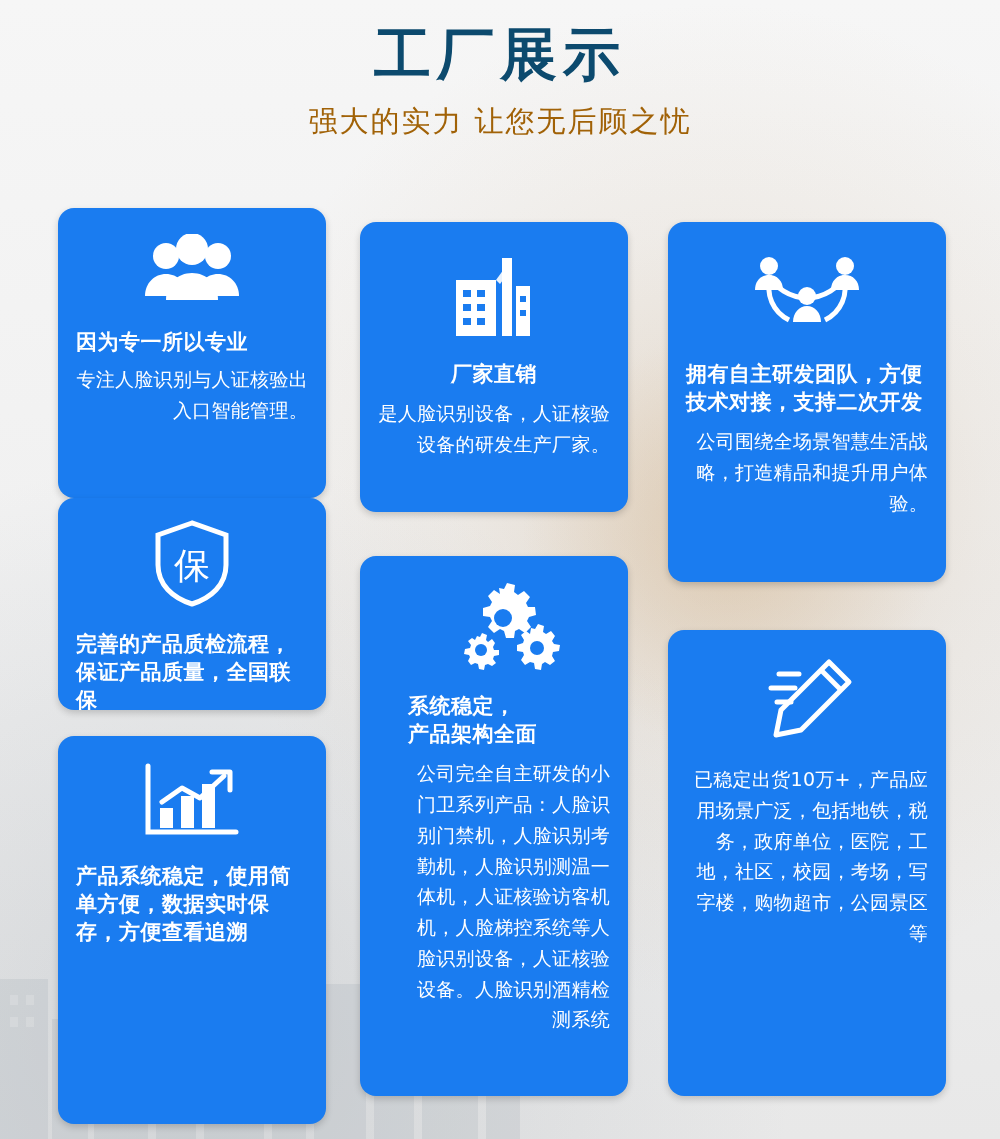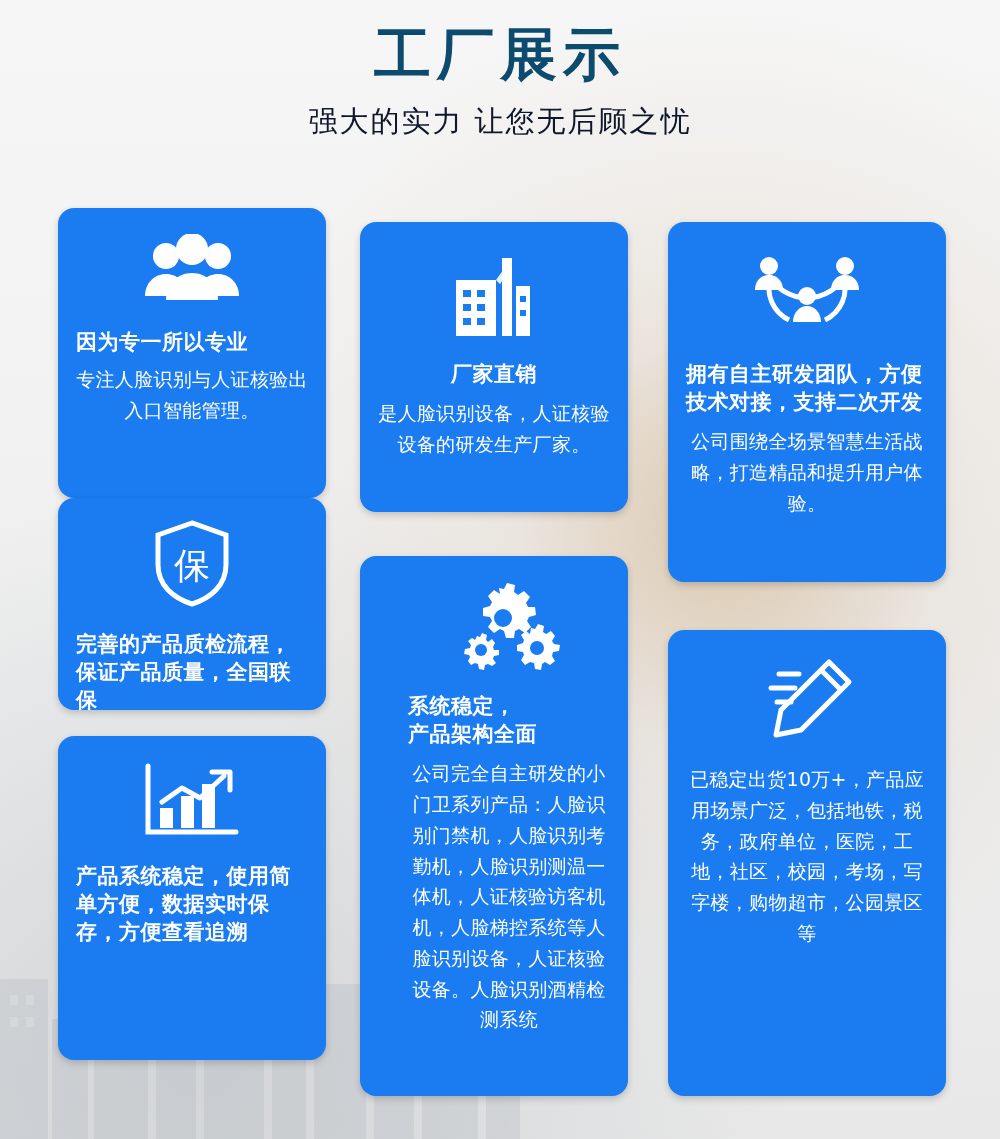--- a/index.html
+++ b/index.html
@@ -54,21 +54,21 @@
     font-size: 57px;
     font-weight: bold;
     color: #0c4a6e;
     letter-spacing: 6px;
     line-height: 1.15;
     font-family: "DejaVu Sans", "Liberation Sans", sans-serif;
   }
   .subtitle {
     margin-top: 14px;
     font-size: 29px;
-    color: #0f172a;
+    color: #a16207;
     letter-spacing: 2px;
     font-weight: normal;
   }
 
   .board {
     position: absolute;
     left: 0;
     top: 0;
     width: 1000px;
     height: 1139px;
@@ -95,32 +95,32 @@
     font-weight: bold;
     line-height: 1.34;
     letter-spacing: 0.5px;
     text-align: left;
   }
   .c-head.center { text-align: center; }
   .c-body {
     font-size: 19px;
     line-height: 1.62;
     letter-spacing: 0.3px;
-    text-align: center;
+    text-align: right;
     font-weight: normal;
   }
 
   
   #card-1 { left: 58px;  top: 208px;  width: 268px; height: 290px; }
   #card-2 { left: 360px; top: 222px;  width: 268px; height: 290px; }
   #card-3 { left: 668px; top: 222px;  width: 278px; height: 360px; }
   #card-4 { left: 58px;  top: 498px;  width: 268px; height: 212px; }
   #card-5 { left: 360px; top: 556px;  width: 268px; height: 540px; padding-left: 48px; }
   #card-6 { left: 668px; top: 630px;  width: 278px; height: 466px; }
-  #card-7 { left: 58px;  top: 736px;  width: 268px; height: 324px; }
+  #card-7 { left: 58px;  top: 736px;  width: 268px; height: 388px; }
 </style>
 </head>
 <body>
 
 <div class="bg-wash"></div>
 <div class="bg-glow"></div>
 <svg class="bg-city" viewBox="0 0 520 330" preserveAspectRatio="none">
   <g fill="#9aa4ae" opacity="0.55">
     <rect x="0" y="170" width="48" height="160"></rect>
     <rect x="52" y="210" width="36" height="120"></rect>

